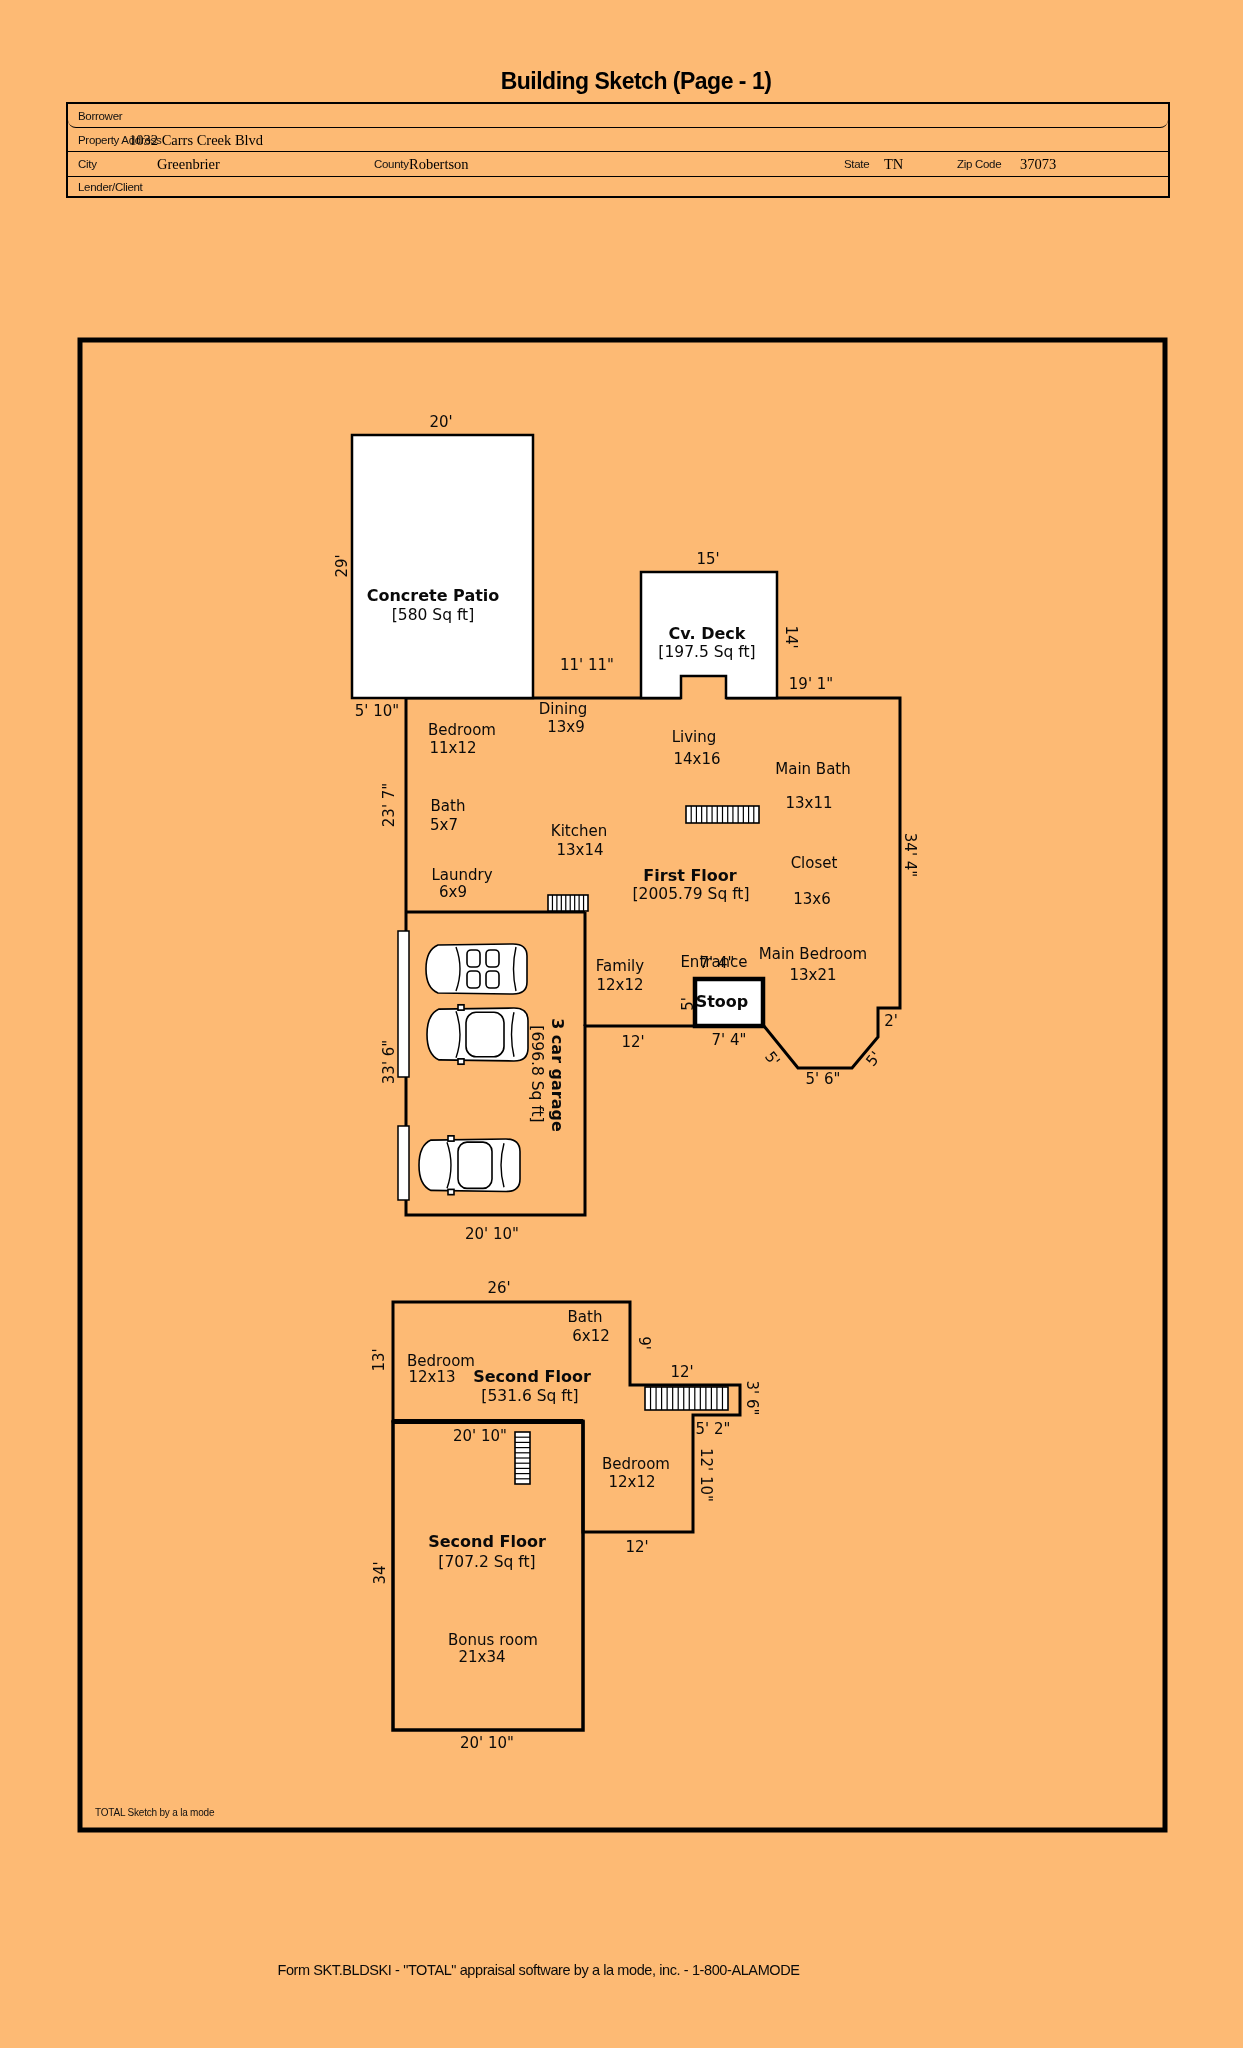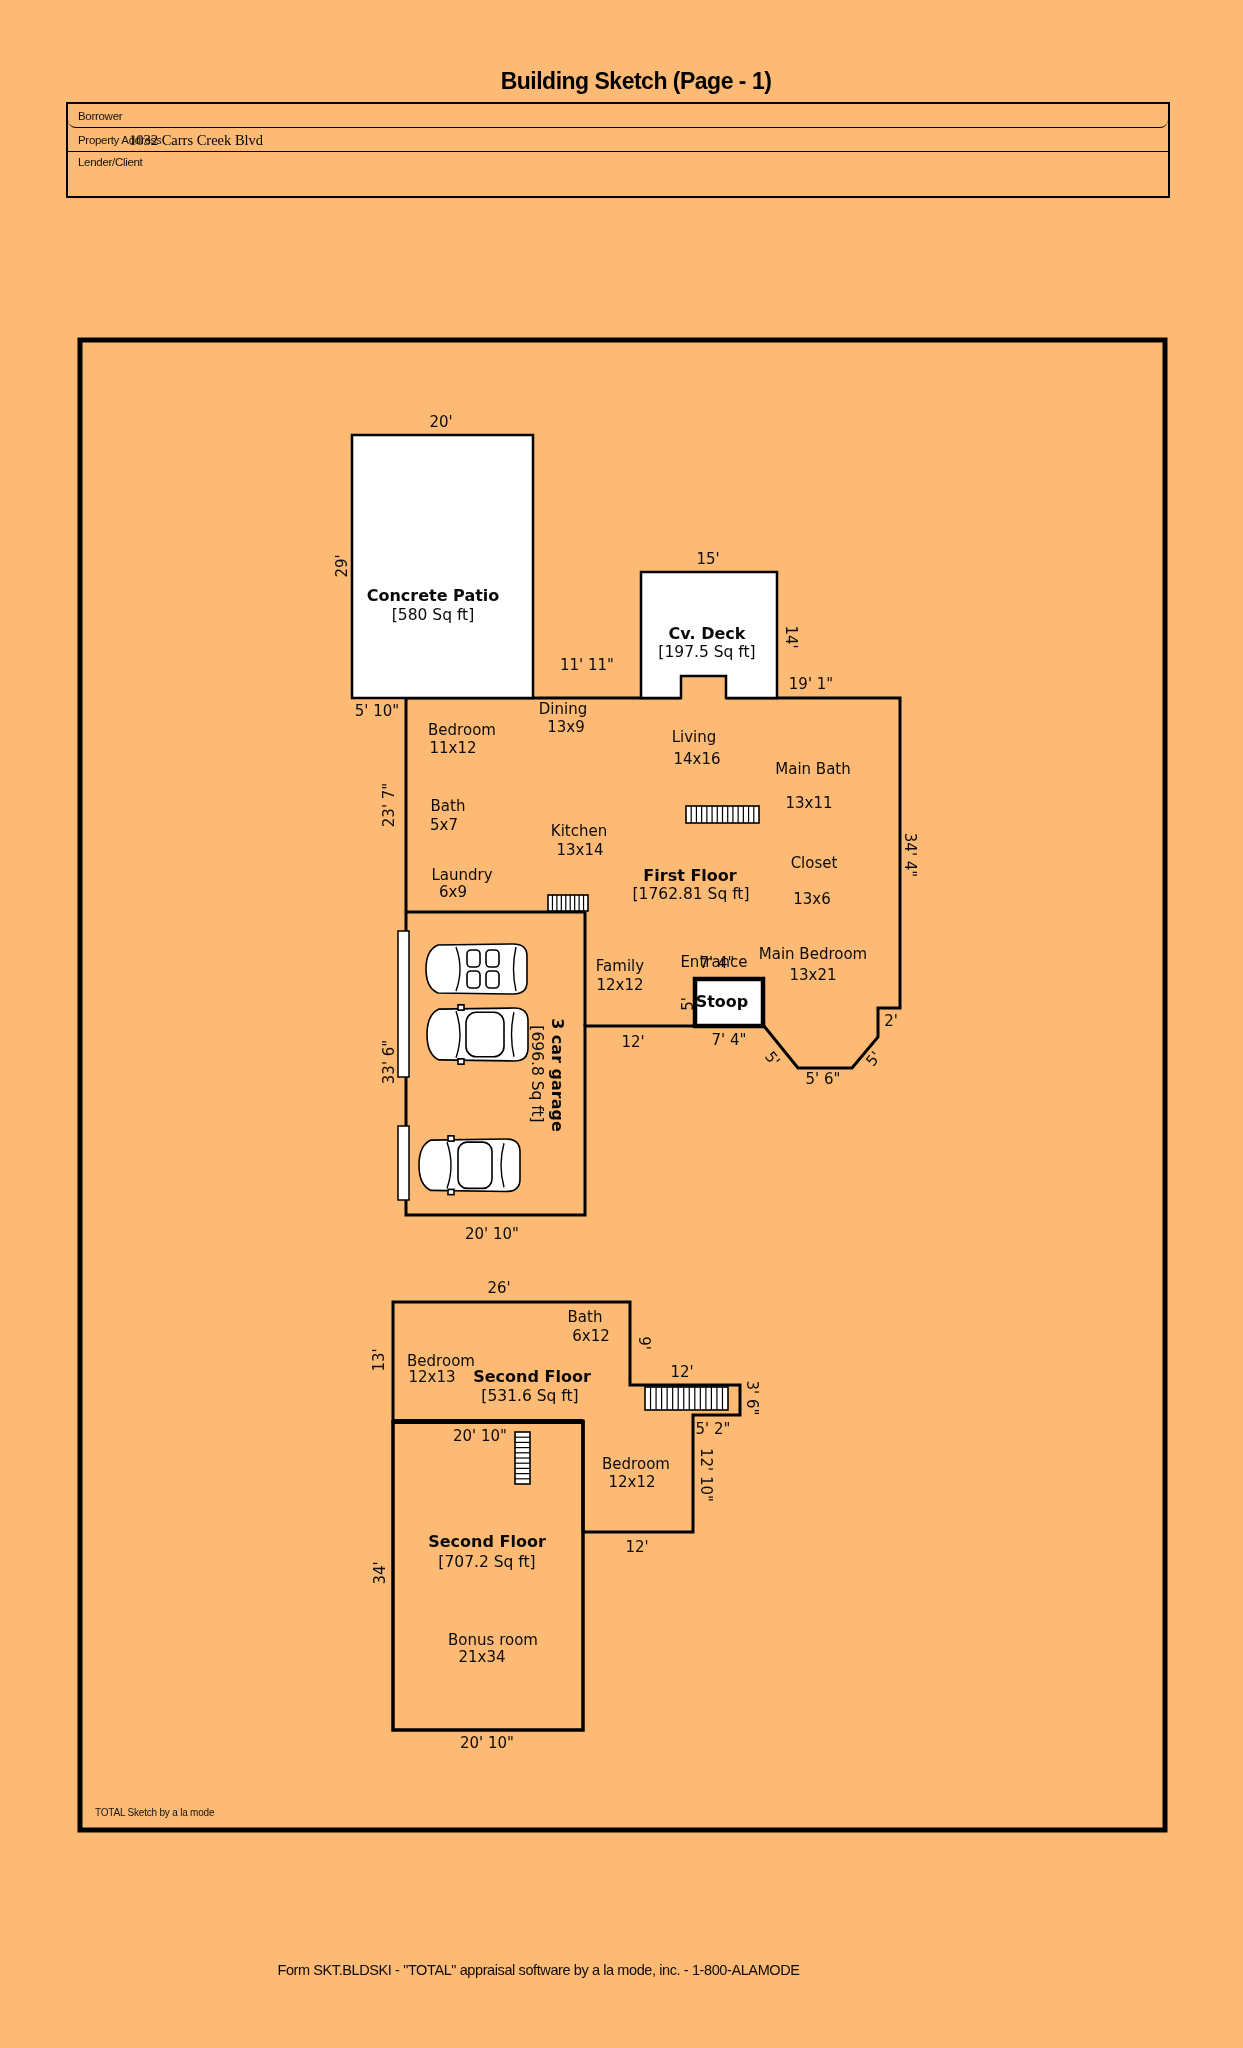--- a/index.html
+++ b/index.html
@@ -36,20 +36,30 @@
   <div id="title">Building Sketch (Page - 1)</div>
 
   <div id="info-table">
     <div class="irow bb" style="height:24px;border-radius:8px;">
       <span class="flabel" style="left:10px;">Borrower</span>
     </div>
     <div class="irow bb" style="height:24px;">
       <span class="flabel" style="left:10px;">Property Address</span>
       <span class="fvalue" style="left:61px;">1032 Carrs Creek Blvd</span>
     </div>
+    <div class="irow bb" style="height:25px;">
+      <span class="flabel" style="left:10px;">City</span>
+      <span class="fvalue" style="left:89px;">Greenbrier</span>
+      <span class="flabel" style="left:306px;">County</span>
+      <span class="fvalue" style="left:341px;">Robertson</span>
+      <span class="flabel" style="left:776px;">State</span>
+      <span class="fvalue" style="left:816px;">TN</span>
+      <span class="flabel" style="left:889px;">Zip Code</span>
+      <span class="fvalue" style="left:952px;">37073</span>
+    </div>
     <div class="irow" style="height:19px;padding-left:8px;">
       <span class="flabel" style="left:10px;">Lender/Client</span>
     </div>
   </div>
 
   <svg id="sketch-svg" width="1243" height="2048" viewBox="0 0 1243 2048">
 
     <rect x="80" y="340" width="1085" height="1490" fill="none" stroke="#000" stroke-width="5"></rect>
 
     <path d="M726 698 H900 V1008 H878 V1037 L852 1068 H798 L764 1026 H585 V1215 H406 V698 H681" fill="none" stroke="#000" stroke-width="3" stroke-linejoin="miter"></path>
@@ -167,21 +177,21 @@
       <div class="lbl" style="left: 697px; top: 759px; transform: translate(-50%, -50%);">14x16</div>
       <div class="lbl" style="left: 813px; top: 769px; transform: translate(-50%, -50%);">Main Bath</div>
       <div class="lbl" style="left: 809px; top: 790px; transform: translate(-50%, -50%); margin-top: 13px;">13x11</div>
       <div class="lbl" style="left: 448px; top: 806px; transform: translate(-50%, -50%);">Bath</div>
       <div class="lbl" style="left: 444px; top: 825px; transform: translate(-50%, -50%);">5x7</div>
       <div class="lbl" style="left: 579px; top: 831px; transform: translate(-50%, -50%);">Kitchen</div>
       <div class="lbl" style="left: 580px; top: 850px; transform: translate(-50%, -50%);">13x14</div>
       <div class="lbl" style="left: 462px; top: 875px; transform: translate(-50%, -50%);">Laundry</div>
       <div class="lbl" style="left: 453px; top: 892px; transform: translate(-50%, -50%);">6x9</div>
       <div class="lbl b" style="left: 690px; top: 876px; font-size: 16px; transform: translate(-50%, -50%);">First Floor</div>
-      <div class="lbl" style="left: 691px; top: 895px; font-size: 15.5px; transform: translate(-50%, -50%);">[1762.81 Sq ft]</div>
+      <div class="lbl" style="left: 691px; top: 895px; font-size: 15.5px; transform: translate(-50%, -50%);">[2005.79 Sq ft]</div>
       <div class="lbl" style="left: 814px; top: 863px; transform: translate(-50%, -50%);">Closet</div>
       <div class="lbl" style="left: 812px; top: 881px; transform: translate(-50%, -50%); margin-top: 18px;">13x6</div>
       <div class="lbl" style="left: 620px; top: 966px; transform: translate(-50%, -50%);">Family</div>
       <div class="lbl" style="left: 620px; top: 985px; transform: translate(-50%, -50%);">12x12</div>
       <div class="lbl" style="left: 714px; top: 962px; transform: translate(-50%, -50%);">Entrance</div>
       <div class="lbl" style="left: 717px; top: 963px; transform: translate(-50%, -50%);">7' 4"</div>
       <div class="lbl" style="left: 813px; top: 954px; transform: translate(-50%, -50%);">Main Bedroom</div>
       <div class="lbl" style="left: 813px; top: 975px; transform: translate(-50%, -50%);">13x21</div>
       <div class="lbl b" style="left: 722px; top: 1002px; font-size: 16px; transform: translate(-50%, -50%);">Stoop</div>
       <div class="lbl b" style="left: 557px; top: 1075px; font-size: 16px; transform: translate(-50%, -50%) rotate(90deg);">3 car garage</div>

